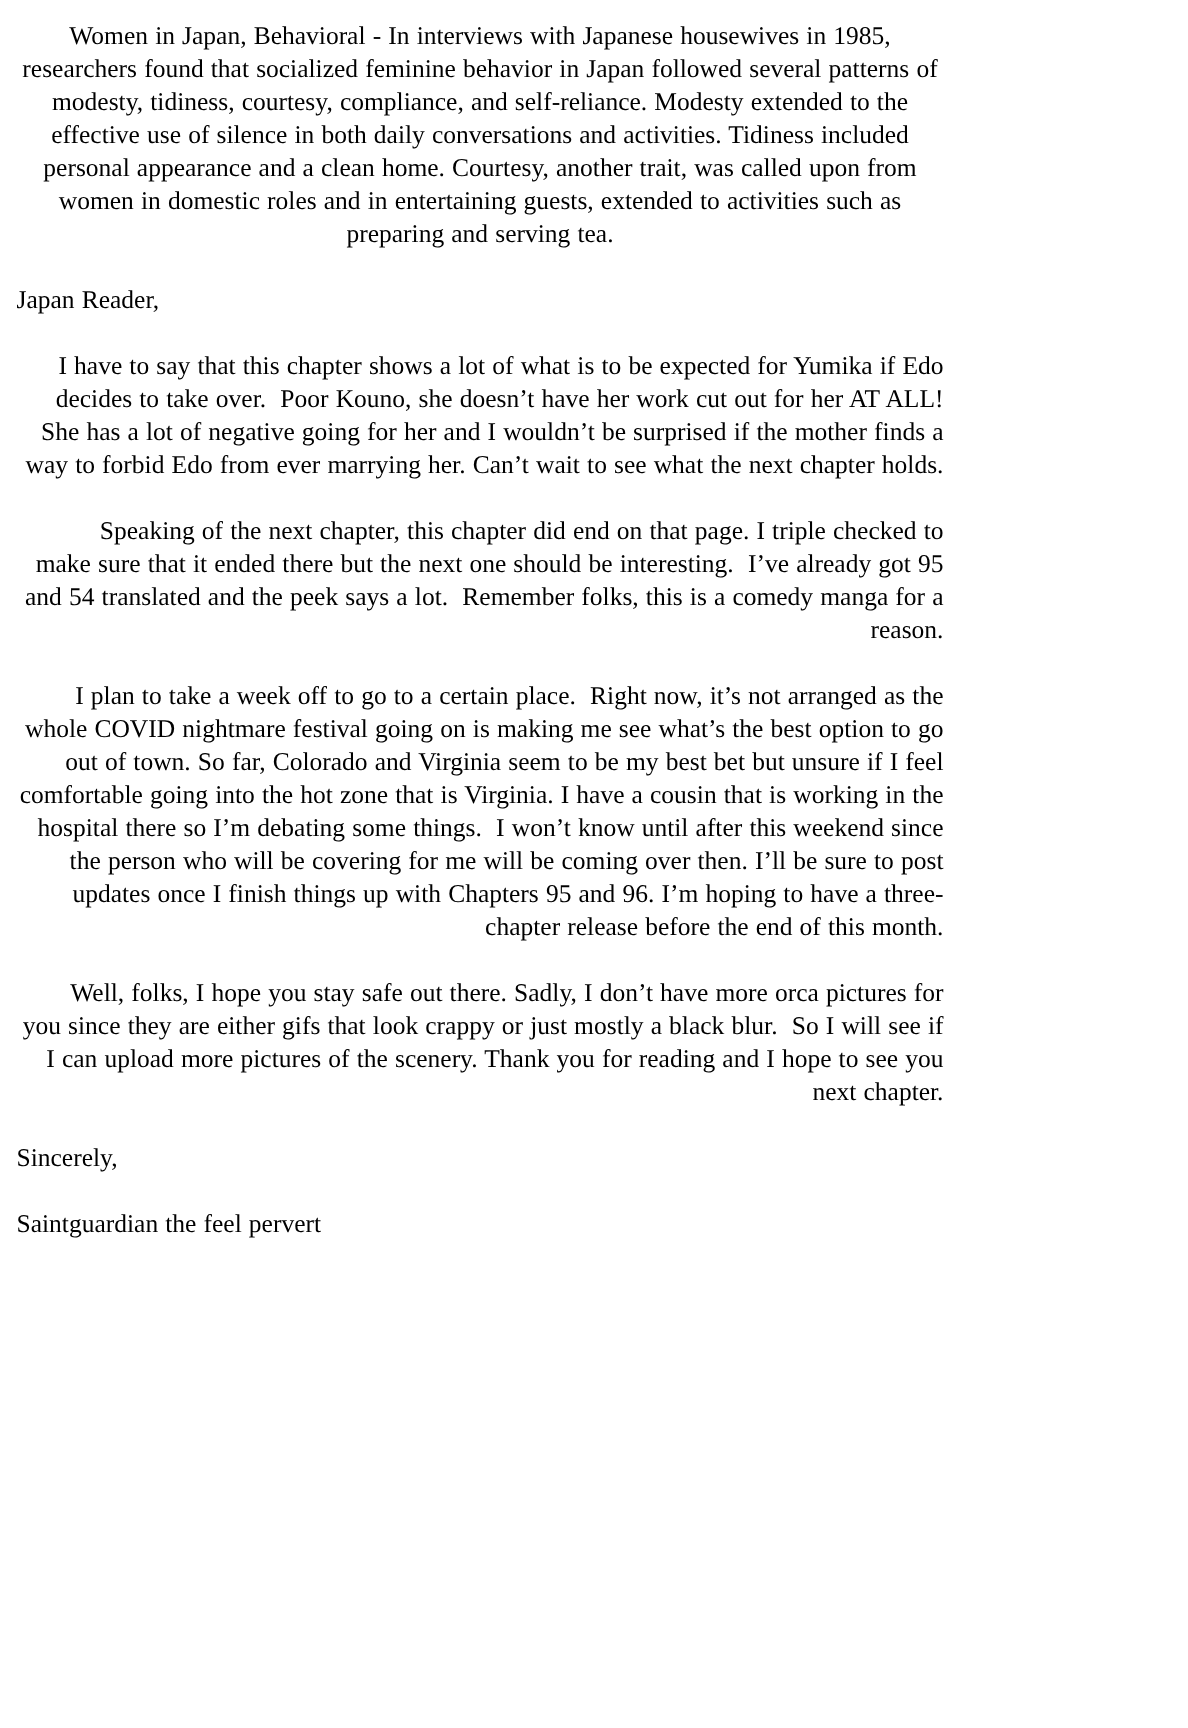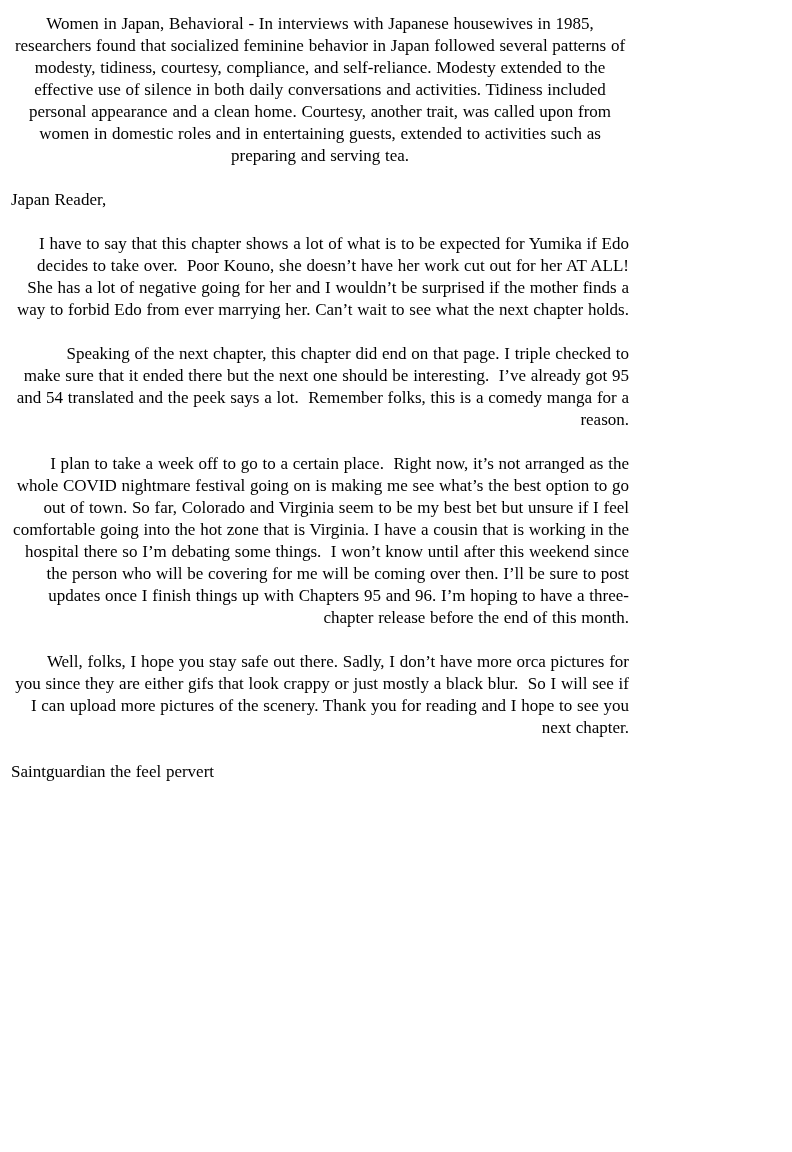--- a/index.html
+++ b/index.html
@@ -48,16 +48,17 @@
   <p class="para plain-line">Japan Reader,</p>
 
   <p class="para body-para">I have to say that this chapter shows a lot of what is to be expected for Yumika if Edo decides to take over.  Poor Kouno, she doesn’t have her work cut out for her AT ALL! She has a lot of negative going for her and I wouldn’t be surprised if the mother finds a way to forbid Edo from ever marrying her. Can’t wait to see what the next chapter holds.</p>
 
   <p class="para body-para">Speaking of the next chapter, this chapter did end on that page. I triple checked to make sure that it ended there but the next one should be interesting.  I’ve already got 95 and 54 translated and the peek says a lot.  Remember folks, this is a comedy manga for a reason.</p>
 
   <p class="para body-para">I plan to take a week off to go to a certain place.  Right now, it’s not arranged as the whole COVID nightmare festival going on is making me see what’s the best option to go out of town. So far, Colorado and Virginia seem to be my best bet but unsure if I feel comfortable going into the hot zone that is Virginia. I have a cousin that is working in the hospital there so I’m debating some things.  I won’t know until after this weekend since the person who will be covering for me will be coming over then. I’ll be sure to post updates once I finish things up with Chapters 95 and 96. I’m hoping to have a three-chapter release before the end of this month.</p>
 
   <p class="para body-para">Well, folks, I hope you stay safe out there. Sadly, I don’t have more orca pictures for you since they are either gifs that look crappy or just mostly a black blur.  So I will see if I can upload more pictures of the scenery. Thank you for reading and I hope to see you next chapter.</p>
 
+  <p class="para plain-line">Sincerely,</p>
 
   <p class="para plain-line">Saintguardian the feel pervert</p>
 
 </div>
 
 </body></html>

